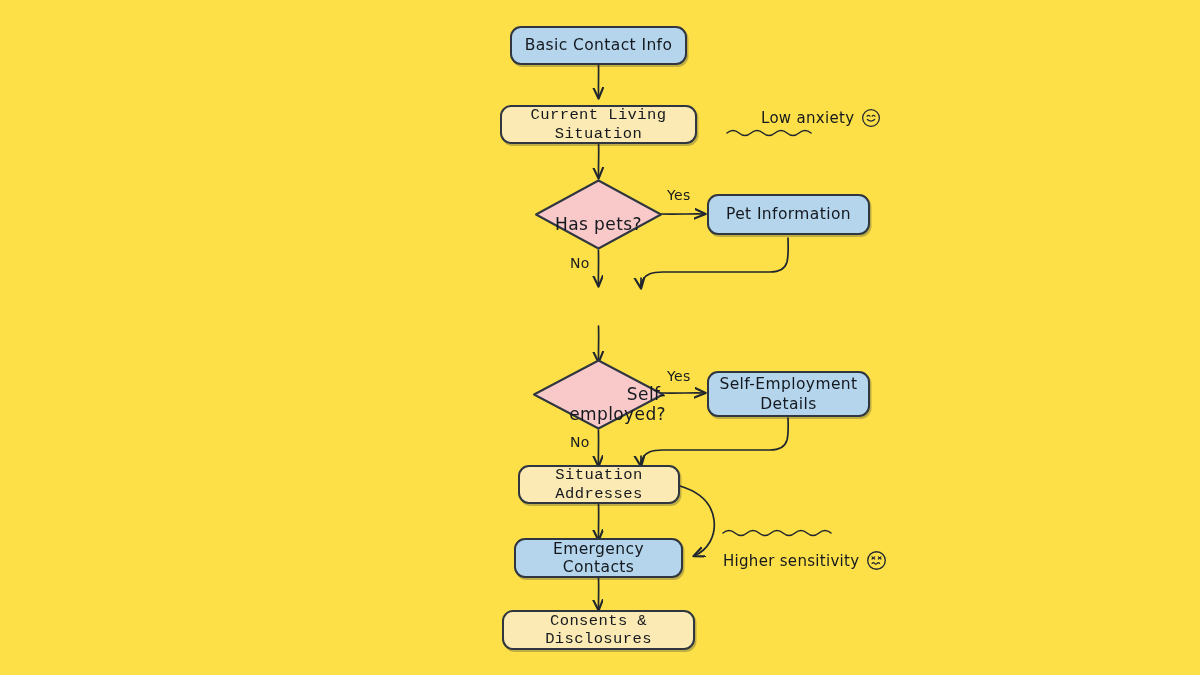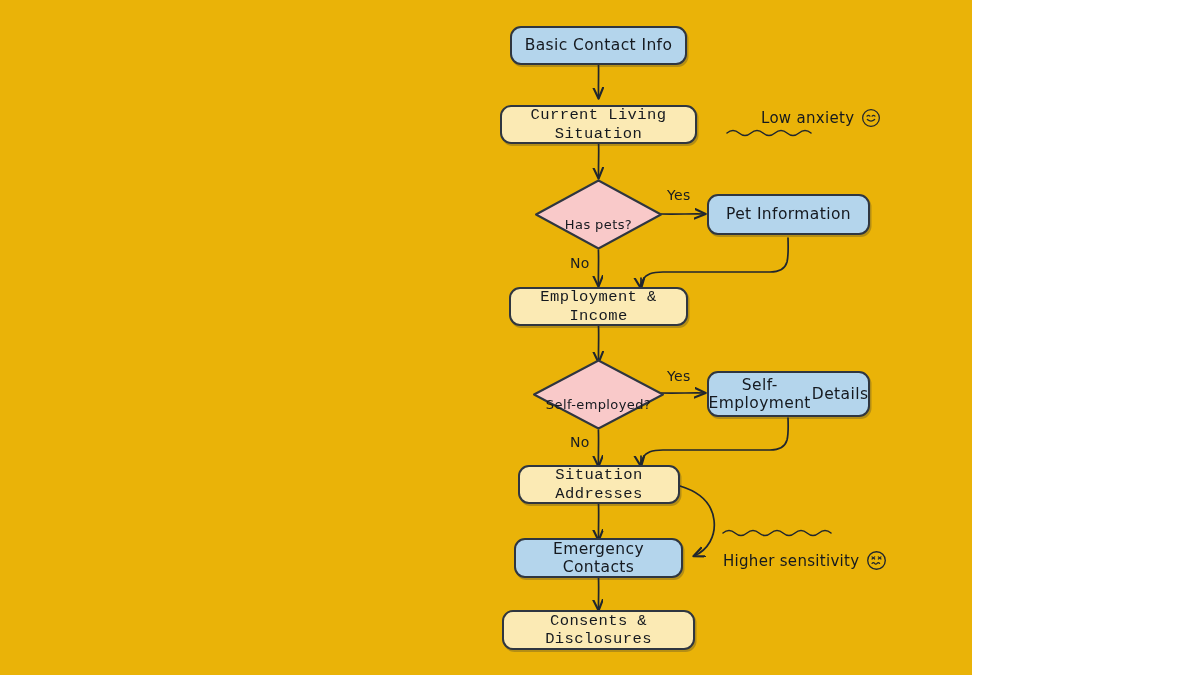--- a/index.html
+++ b/index.html
@@ -9,23 +9,23 @@
     background: #ffffff;
   }
   body {
     width: 1200px;
     height: 675px;
     overflow: hidden;
     font-family: "DejaVu Sans", sans-serif;
   }
   #canvas {
     position: relative;
-    width: 972px;
+    width: 1200px;
     height: 675px;
-    background: #eab308;
+    background: #fde047;
   }
   #wires {
     position: absolute;
     left: 0;
     top: 0;
     width: 1200px;
     height: 675px;
     pointer-events: none;
   }
   .node {
@@ -56,21 +56,21 @@
   }
   .diamond-shape {
     position: absolute;
     left: 0; top: 0;
     width: 100%; height: 100%;
   }
   .diamond-label {
     position: relative;
     z-index: 2;
     color: #15191f;
-    font-size: 13px;
+    font-size: 17px;
     letter-spacing: 0.4px;
     text-align: right;
     font-family: "DejaVu Sans", sans-serif;
     margin-top: 19px;
   }
   .edge-label {
     position: absolute;
     color: #181c22;
     font-size: 14px;
     letter-spacing: 0.3px;
@@ -154,32 +154,29 @@
     <svg class="diamond-shape" viewBox="0 0 131 73" xmlns="http://www.w3.org/2000/svg">
       <path d="M65.5,2.5 L128,36.5 L65.5,70.5 L3,36.5 Z" fill="#f9c9c9" stroke="#2f3640" stroke-width="2" stroke-linejoin="round"></path>
     </svg>
     <span class="diamond-label">Has pets?</span>
   </div>
 
   <div class="node box blue" style="left:707px; top:194px; width:163px; height:41px;">
     <span>Pet Information</span>
   </div>
 
-  <div class="node box amber" style="left:509px; top:287px; width:179px; height:39px;">
-    <span>Employment &amp; Income</span>
-  </div>
 
   <div class="diamond-wrap" style="left:531px; top:358px; width:135px; height:73px;">
     <svg class="diamond-shape" viewBox="0 0 135 73" xmlns="http://www.w3.org/2000/svg">
       <path d="M67.5,2.5 L132,36.5 L67.5,70.5 L3,36.5 Z" fill="#f9c9c9" stroke="#2f3640" stroke-width="2" stroke-linejoin="round"></path>
     </svg>
     <span class="diamond-label">Self-employed?</span>
   </div>
 
-  <div class="node box blue" style="left:707px; top:371px; width:163px; height:46px; flex-direction:row; gap:1px;">
+  <div class="node box blue" style="left:707px; top:371px; width:163px; height:46px; flex-direction:column; gap:1px;">
     <span>Self-Employment</span>
     <span>Details</span>
   </div>
 
   <div class="node box amber" style="left:518px; top:465px; width:162px; height:39px;">
     <span>Situation Addresses</span>
   </div>
 
   <div class="node box blue" style="left:514px; top:538px; width:169px; height:40px;">
     <span>Emergency Contacts</span>

